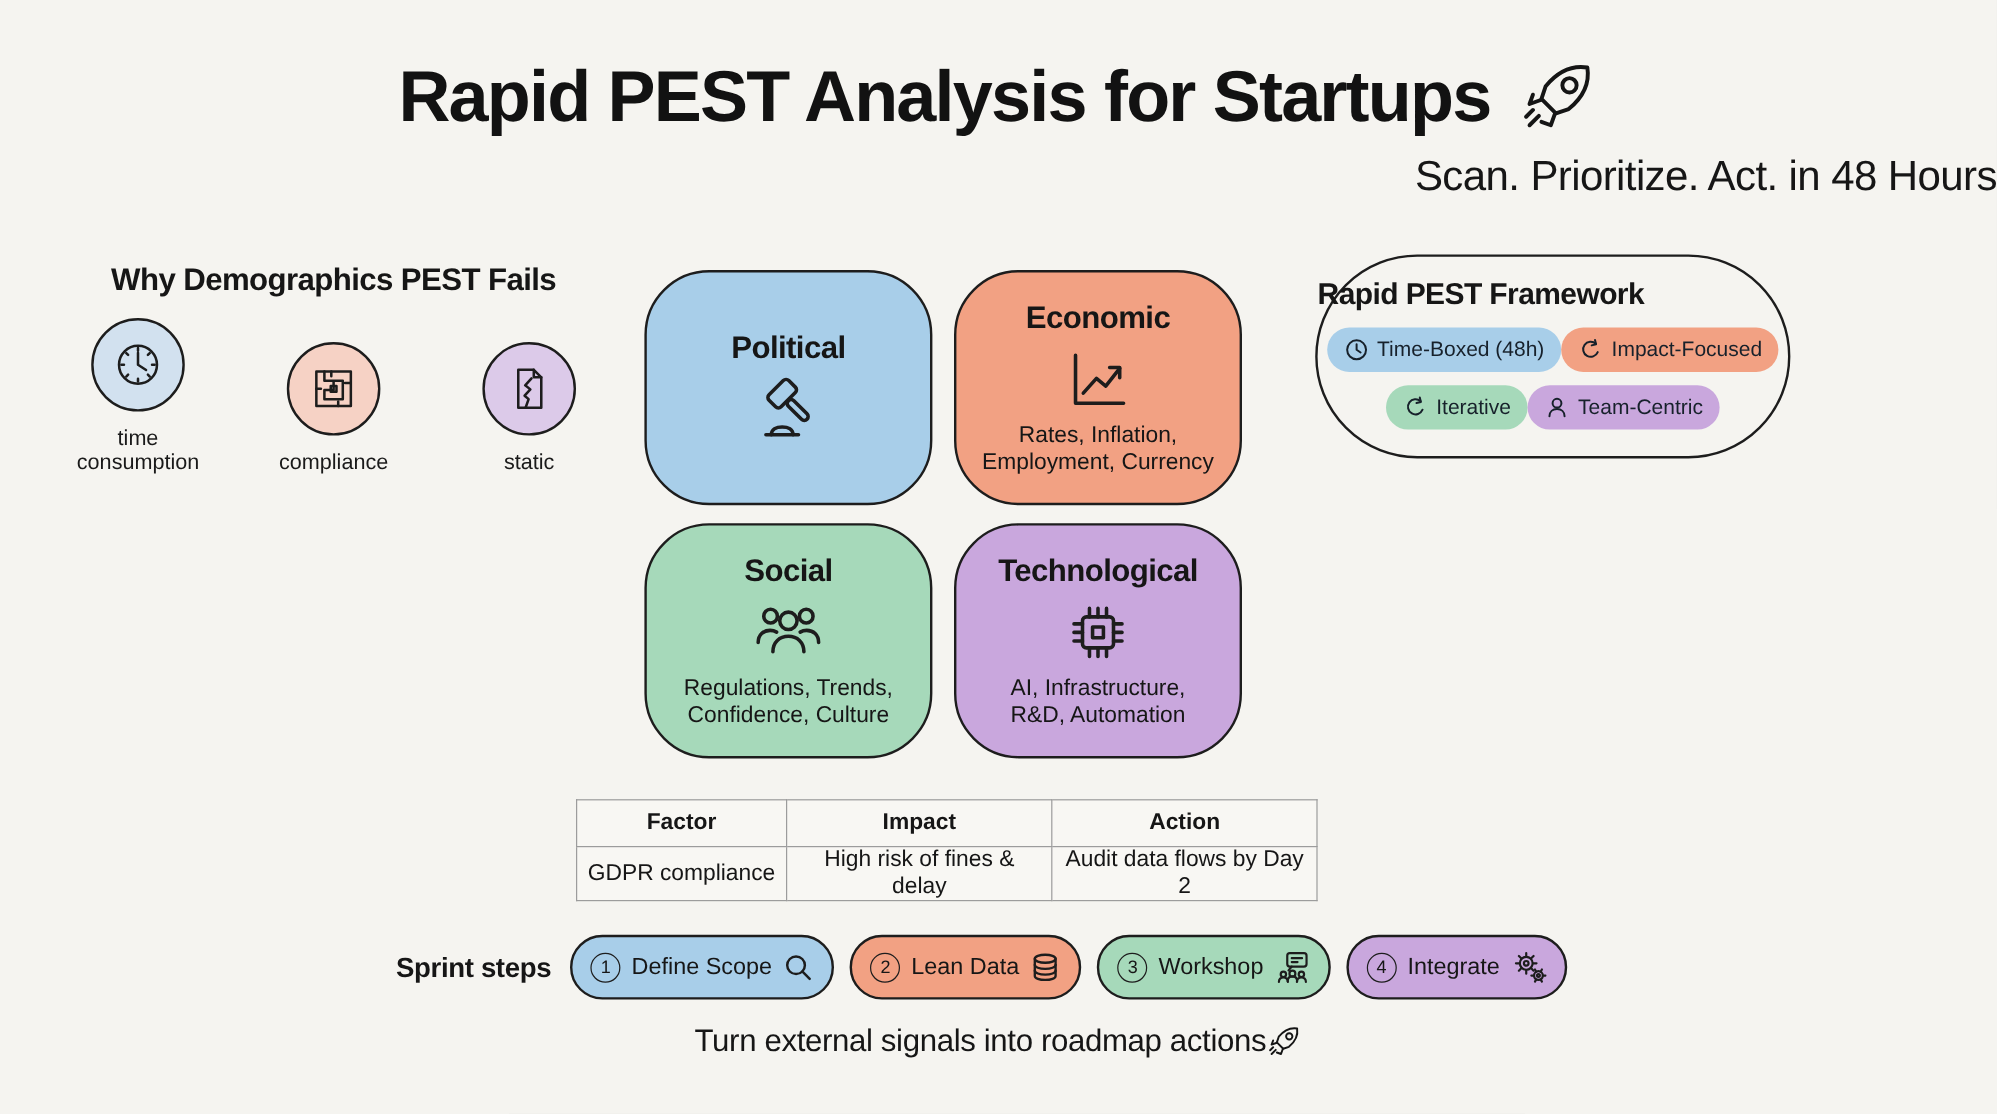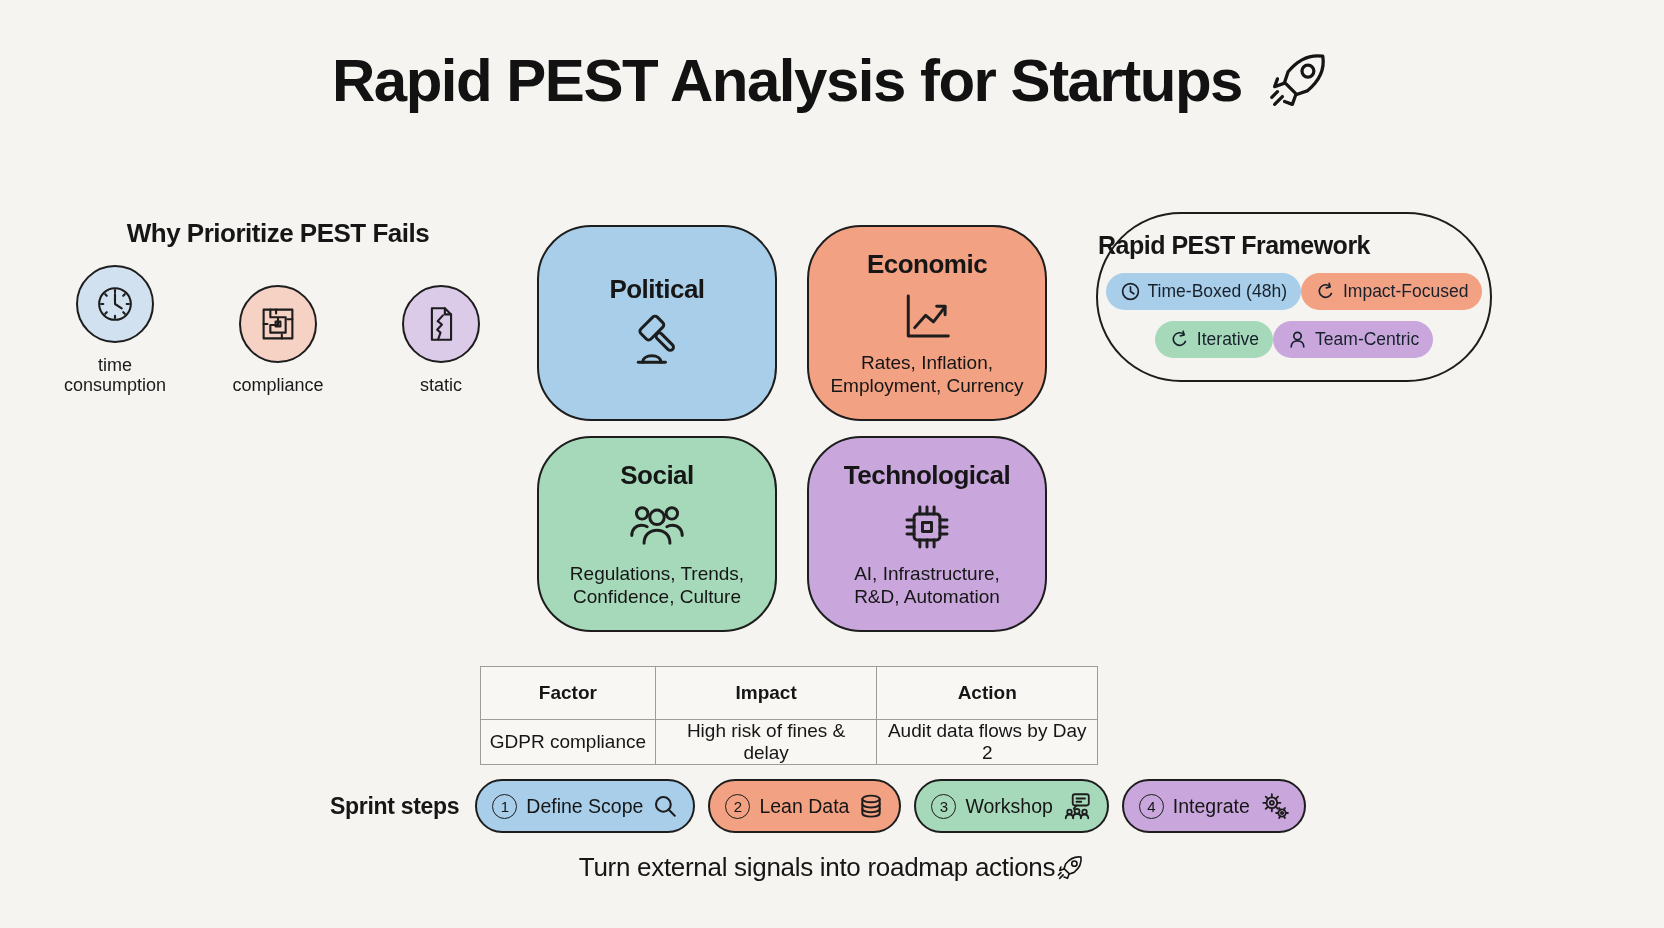--- a/index.html
+++ b/index.html
@@ -16,39 +16,39 @@
   .why-fails { position:absolute; left:64px; top:218px; width:428px; }
   .why-heading { font-size:26px; font-weight:700; text-align:center; margin-bottom:16px; letter-spacing:-0.5px; }
   .fail-items { display:flex; justify-content:space-between;align-items:flex-end; }
   .fail-item { width:102px; text-align:center; }
   .fail-circle { width:78px; height:78px; border-radius:50%; border:2.5px solid #1d1d1d;
                  margin:0 auto 13px auto; display:flex; align-items:center; justify-content:center; }
   .fail-label { font-size:18px; line-height:1.1; color:#1a1a1a; }
 
   
   .quadrants { position:absolute; left:537px; top:225px; display:grid;
-               grid-template-columns:240px 240px; gap:15px 30px; }
+               grid-template-columns:240px 240px; gap:15px 18px; }
   .quad { height:196px; border:2.6px solid #1d1d1d; border-radius:54px;
           display:flex; flex-direction:column; align-items:center; justify-content:center; gap:5px; }
   .quad-title { font-size:26px; font-weight:700; letter-spacing:-0.5px; }
   .quad-desc { font-size:19px; text-align:center; line-height:1.18; }
 
   
   .framework { position:absolute; left:1096px; top:212px; width:396px; height:170px;
                border:2.5px solid #1d1d1d; border-radius:86px; text-align:left; padding-top:17px; }
   .fw-heading { font-size:25px; font-weight:700; margin-bottom:13px; letter-spacing:-0.5px; }
   .fw-row { display:flex; justify-content:center; margin-bottom:11px; }
   .fw-pill { height:37px; border-radius:19px; padding:0 14px; display:inline-flex;
              align-items:center; gap:7px; font-size:17.5px; font-weight:500; color:#17212b; }
 
   
   .analysis-table { position:absolute; left:480px; top:666px; width:618px; border-collapse:collapse; }
   .analysis-table th, .analysis-table td { border:1.5px solid #9c9c9c; text-align:center;
              background:#f8f7f3; font-size:19px; padding:0 8px; }
-  .analysis-table th { height:53px; font-weight:700; }
+  .analysis-table th { height:39px; font-weight:700; }
   .analysis-table td { height:41px; font-weight:400; }
   .col-factor { width:175px; } .col-impact { width:222px; } .col-action { width:221px; }
 
   
   .sprint { position:absolute; left:330px; top:779px; display:flex; align-items:center; gap:13px; }
   .sprint-label { font-size:23px; font-weight:700; margin-right:3px; letter-spacing:-0.3px; }
   .step-pill { height:54px; border:2.6px solid #1d1d1d; border-radius:27px; display:inline-flex;
                align-items:center; gap:9px; padding:0 15px; font-size:19.5px; font-weight:500; }
   .step-num { width:25px; height:25px; border:1.9px solid #1d1d1d; border-radius:50%; flex:none;
               display:flex; align-items:center; justify-content:center; font-size:15px; font-weight:500; }
@@ -72,24 +72,25 @@
         <svg width="68" height="68" viewBox="0 0 48 48" fill="none" stroke="#151515" stroke-width="2.3" stroke-linecap="round" stroke-linejoin="round">
           <path d="M41.5 6.5c1.5 9.5-2.5 17.5-11 24.5l-7.5 2.5-8.5-8.5 2.5-7.5C24 9 32 5 41.5 6.5z"></path>
           <circle cx="31" cy="17" r="4.2"></circle>
           <path d="M22.5 33.5l-2.5 7-5.5-2"></path>
           <path d="M14.5 25.5l-7 2.5 2-5.5"></path>
           <path d="M13 35l-5.5 5.5"></path>
             <path d="M9.5 31.5l-4 4"></path>
         </svg>
       </span>
     </div>
+    <div class="subtitle">Scan. Prioritize. Act. in 48 Hours</div>
   </header>
 
   <section class="why-fails">
-    <h2 class="why-heading">Why Prioritize PEST Fails</h2>
+    <h2 class="why-heading">Why Demographics PEST Fails</h2>
     <div class="fail-items">
 
       <div class="fail-item">
         <div class="fail-circle" style="background: rgb(210, 225, 239);">
           <span>
             <svg width="46" height="46" viewBox="0 0 48 48" fill="none" stroke="#1d1d1d" stroke-width="2.2" stroke-linecap="round">
               <circle cx="24" cy="24" r="16.5"></circle>
               <path d="M24 24V13.5M24 24l7 4.5"></path>
               <path d="M24 9.5v2.3M24 36.2v2.3M9.5 24h2.3M36.2 24h2.3M13.8 13.8l1.6 1.6M32.6 32.6l1.6 1.6M34.2 13.8l-1.6 1.6M15.4 32.6l-1.6 1.6"></path>
             </svg>

